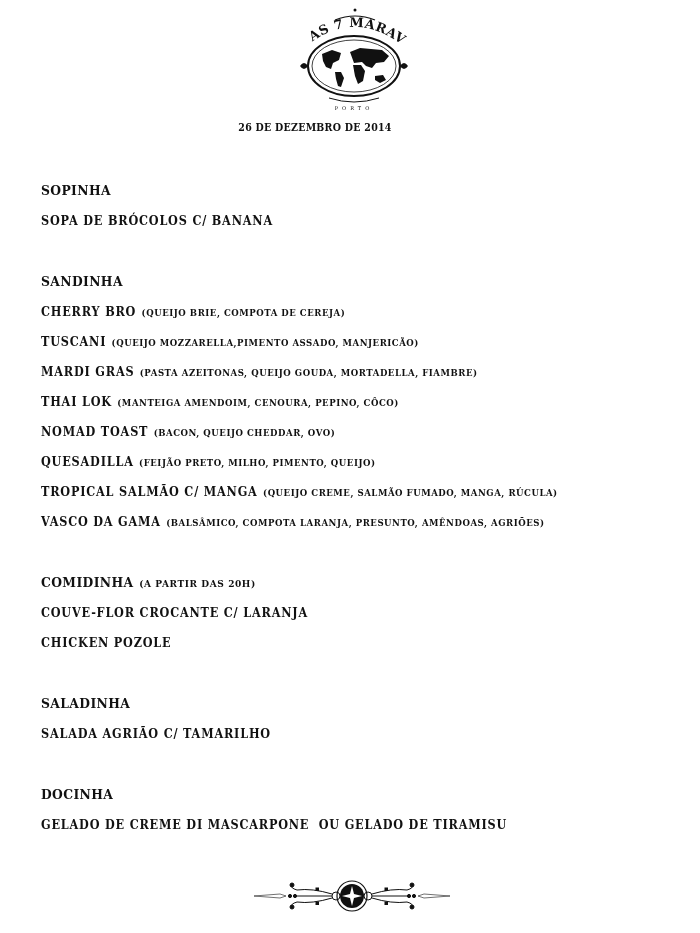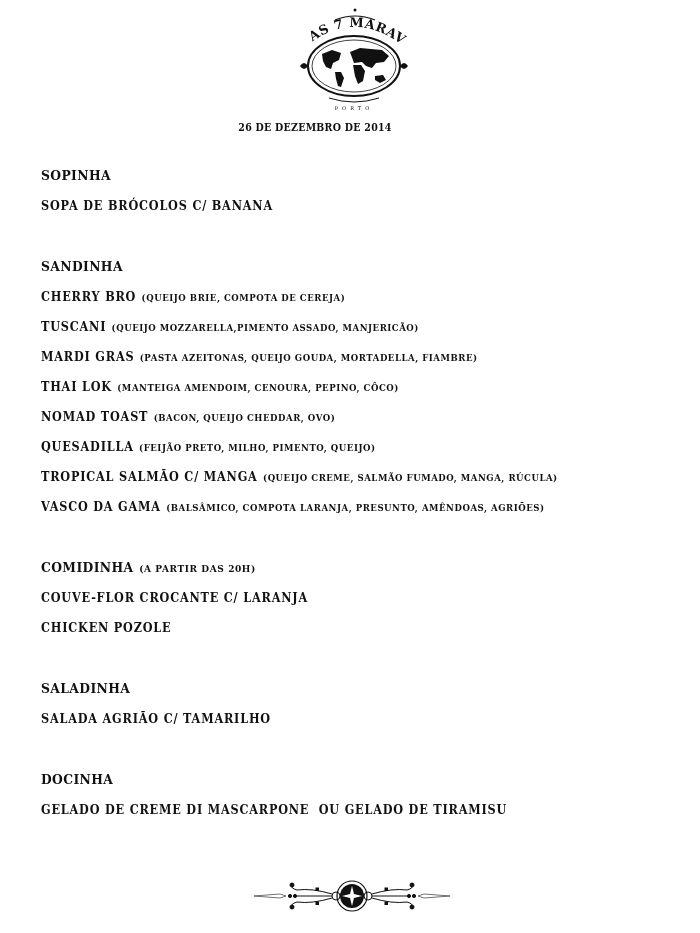--- a/index.html
+++ b/index.html
@@ -1,19 +1,19 @@
 <!DOCTYPE html>
 <html><head>
 <meta charset="utf-8">
 <style>
   html, body { margin:0; padding:0; background:#ffffff; }
   body { width:700px; height:933px; position:relative; overflow:hidden; color:#111; font-family:"DejaVu Serif", serif; }
   .logo { position:absolute; left:295px; top:4px; width:118px; height:112px; }
   .date { position:absolute; left:0; width:700px; top:121px; text-align:center; font-size:10.5px; font-weight:bold; letter-spacing:0.3px; transform:scaleX(0.9); }
-  .menu { position:absolute; left:41px; top:166px; width:640px; }
+  .menu { position:absolute; left:41px; top:181px; width:640px; }
   .line { font-weight:bold; transform-origin:left center; white-space:nowrap; }
   .sec-title { font-size:13px; height:30px; line-height:20px; transform:scaleX(0.95); letter-spacing:0.4px; }
   .item { font-size:12.5px; height:30px; line-height:20px; letter-spacing:0.9px; transform:scaleX(0.9); }
   .item .desc, .sec-title .note { font-size:9.5px; letter-spacing:0.6px; margin-left:6px; }
   .gap { height:31px; }
   .divider { position:absolute; left:252px; top:876px; width:200px; height:40px; }
 </style>
 </head>
 <body>
 

